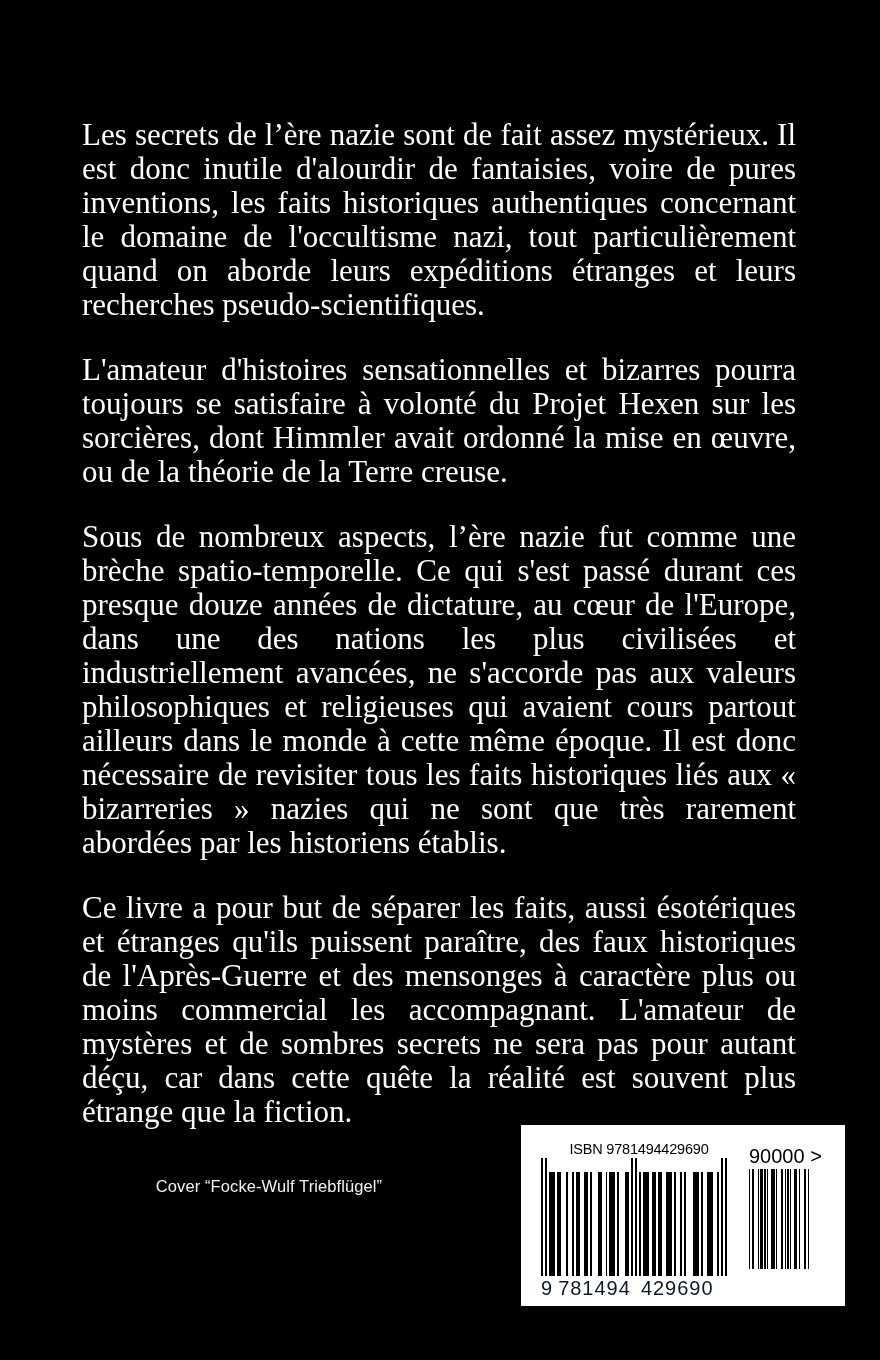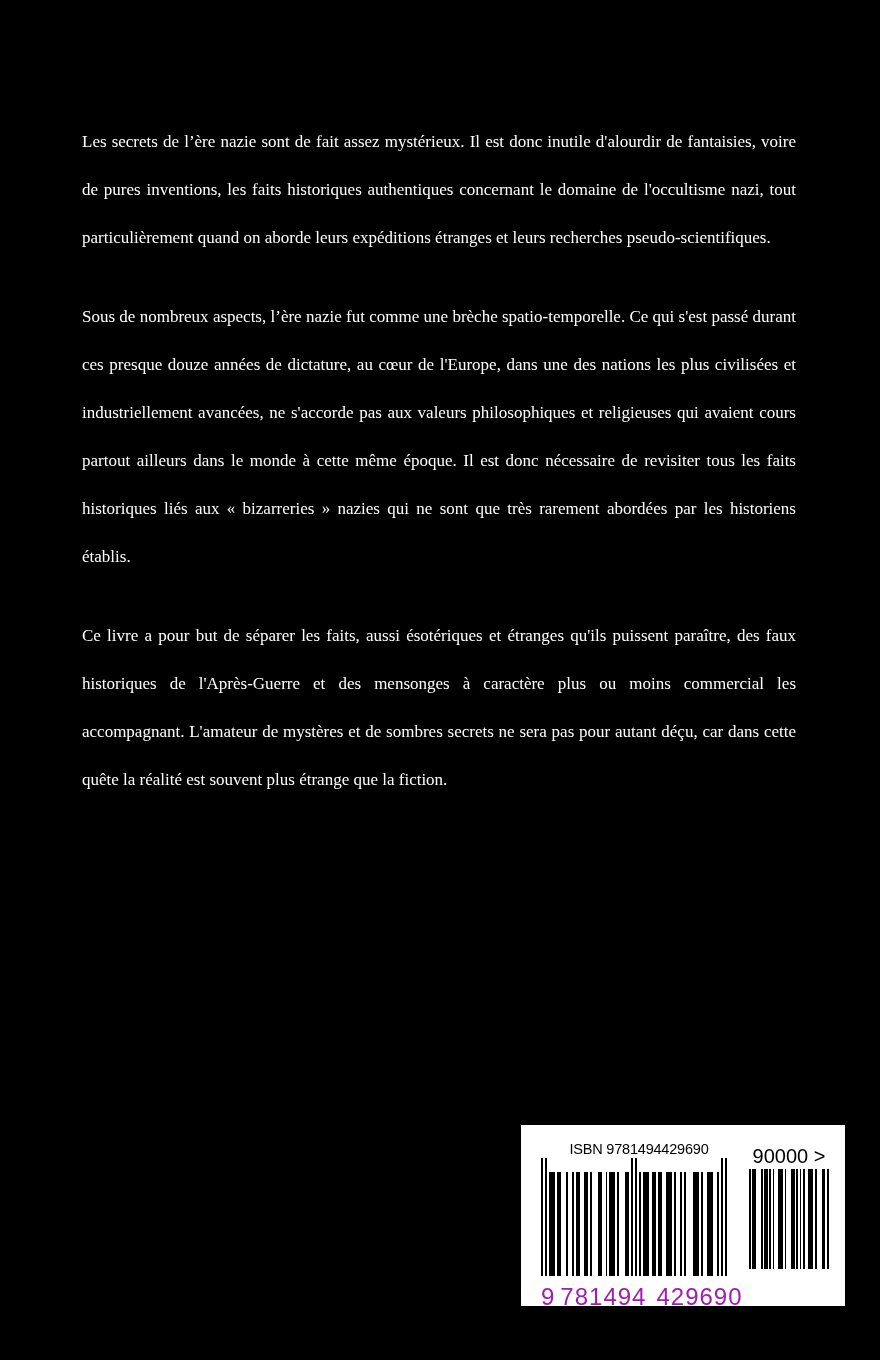--- a/index.html
+++ b/index.html
@@ -18,22 +18,22 @@
   
   #blurb {
     position: absolute;
     left: 82px;
     top: 118px;
     width: 714px;
   }
   .para {
     color: #ffffff;
     font-family: "Liberation Serif", "DejaVu Serif", serif;
-    font-size: 17px;
-    line-height: 48px;
+    font-size: 31px;
+    line-height: 34px;
     text-align: justify;
     text-justify: inter-word;
     margin: 0 0 31px 0;
     -webkit-font-smoothing: antialiased;
   }
   .para:last-child { margin-bottom: 0; }
 
   
   #credits {
     position: absolute;
@@ -79,35 +79,35 @@
   }
   .bars {
     display: flex;
     align-items: flex-end;
     height: 118px;
   }
   .bars span { display: block; background: #000000; }
 
   .bc-digits {
     font-family: "Liberation Sans", "DejaVu Sans", sans-serif;
-    font-size: 24px;
-    color: #a21caf;
-    margin-top: 10px;
+    font-size: 20px;
+    color: #0f172a;
+    margin-top: 1px;
     letter-spacing: 1px;
     white-space: nowrap;
     line-height: 22px;
   }
   .bc-digits .d-lead { margin-right: 5px; }
   .bc-digits .d-grp  { margin-right: 10px; }
 
   .bc-addon {
     position: absolute;
     left: 228px;
     top: 20px;
-    width: 80px;
+    width: 60px;
   }
   .bc-addon-text {
     font-family: "Liberation Sans", "DejaVu Sans", sans-serif;
     font-size: 20px;
     color: #000000;
     text-align: center;
     line-height: 22px;
     letter-spacing: 0px;
     white-space: nowrap;
   }
@@ -117,25 +117,27 @@
     height: 100px;
     margin-top: 2px;
   }
   .bars-addon span { display: block; background: #000000; }
 </style>
 </head>
 <body>
 
 <div id="blurb">
   <p class="para">Les secrets de l’ère nazie sont de fait assez mystérieux. Il est donc inutile d'alourdir de fantaisies, voire de pures inventions, les faits historiques authentiques concernant le domaine de l'occultisme nazi, tout particulièrement quand on aborde leurs expéditions étranges et leurs recherches pseudo-scientifiques.</p>
+  <p class="para">L'amateur d'histoires sensationnelles et bizarres pourra toujours se satisfaire à volonté du Projet Hexen sur les sorcières, dont Himmler avait ordonné la mise en œuvre, ou de la théorie de la Terre creuse.</p>
   <p class="para">Sous de nombreux aspects, l’ère nazie fut comme une brèche spatio-temporelle. Ce qui s'est passé durant ces presque douze années de dictature, au cœur de l'Europe, dans une des nations les plus civilisées et industriellement avancées, ne s'accorde pas aux valeurs philosophiques et religieuses qui avaient cours partout ailleurs dans le monde à cette même époque. Il est donc nécessaire de revisiter tous les faits historiques liés aux « bizarreries » nazies qui ne sont que très rarement abordées par les historiens établis.</p>
   <p class="para">Ce livre a pour but de séparer les faits, aussi ésotériques et étranges qu'ils puissent paraître, des faux historiques de l'Après-Guerre et des mensonges à caractère plus ou moins commercial les accompagnant. L'amateur de mystères et de sombres secrets ne sera pas pour autant déçu, car dans cette quête la réalité est souvent plus étrange que la fiction.</p>
 </div>
 
 <div id="credits">
+  <div class="credit-line">Cover “Focke-Wulf Triebflügel”</div>
 </div>
 
 <div id="barcode-label">
 
   <div class="bc-main">
     <div class="bc-isbn-text">ISBN 9781494429690</div>
     <div class="bars" id="bars-main">
         <span style="width: 1.96px; height: 118px;"></span>
         <span style="width: 1.96px; height: 118px; background: transparent;"></span>
         <span style="width: 1.96px; height: 118px;"></span>

